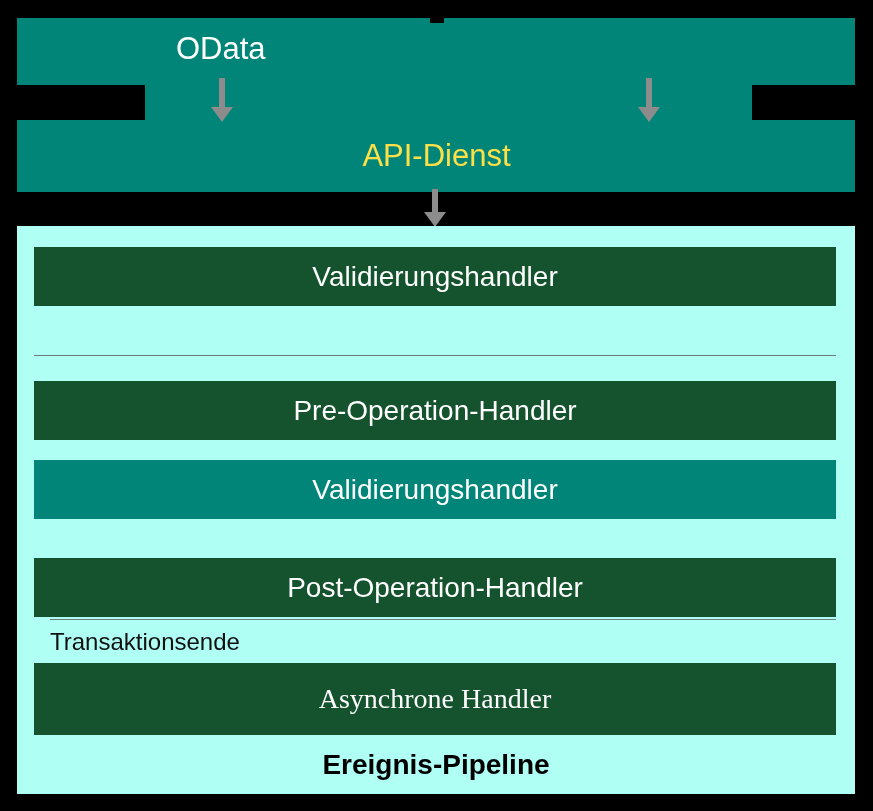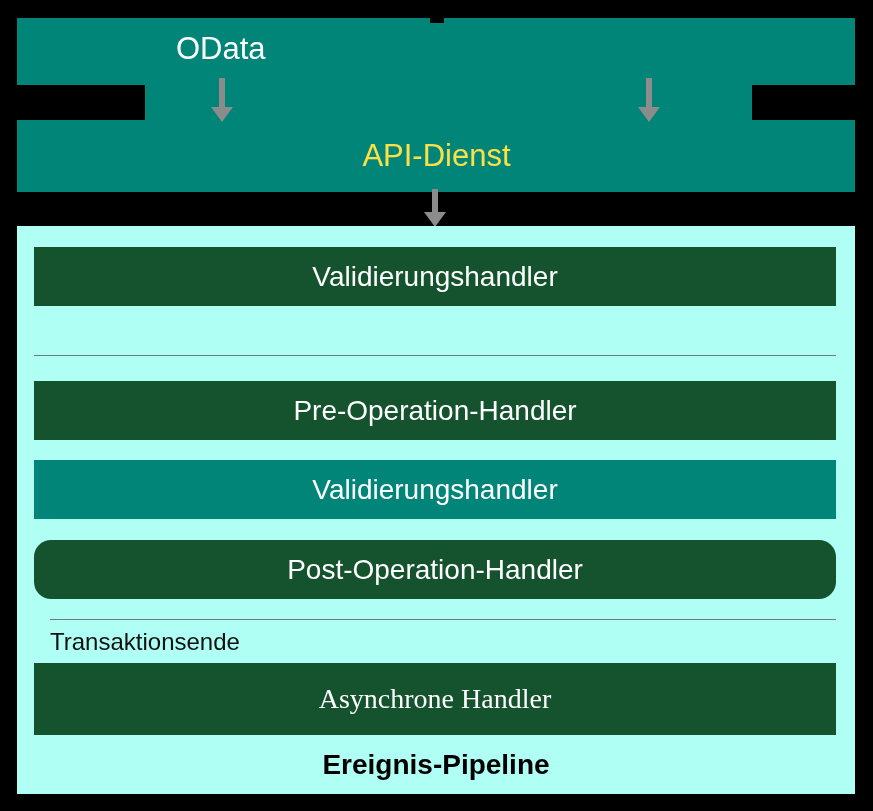--- a/index.html
+++ b/index.html
@@ -115,21 +115,21 @@
     font-size: 28px;
     line-height: 28px;
     white-space: nowrap;
   }
   .stage.handler { background: #14532d; }
   .stage.db      { background: #008578; }
 
   #stage-validation { top: 21px;  height: 59px; }
   #stage-pre        { top: 155px; height: 59px; }
   #stage-db         { top: 234px; height: 59px; }
-  #stage-post       { top: 314px; height: 59px; border-radius: 17px; }
+  #stage-post       { top: 332px; height: 59px; }
   #stage-async      { top: 437px; height: 72px; font-family: Liberation Serif, serif; }
 
   .tx-marker {
     position: absolute;
     color: #111111;
     font-size: 24px;
     line-height: 24px;
     white-space: nowrap;
   }
   #tx-start { left: 17px; top: 97px; }

